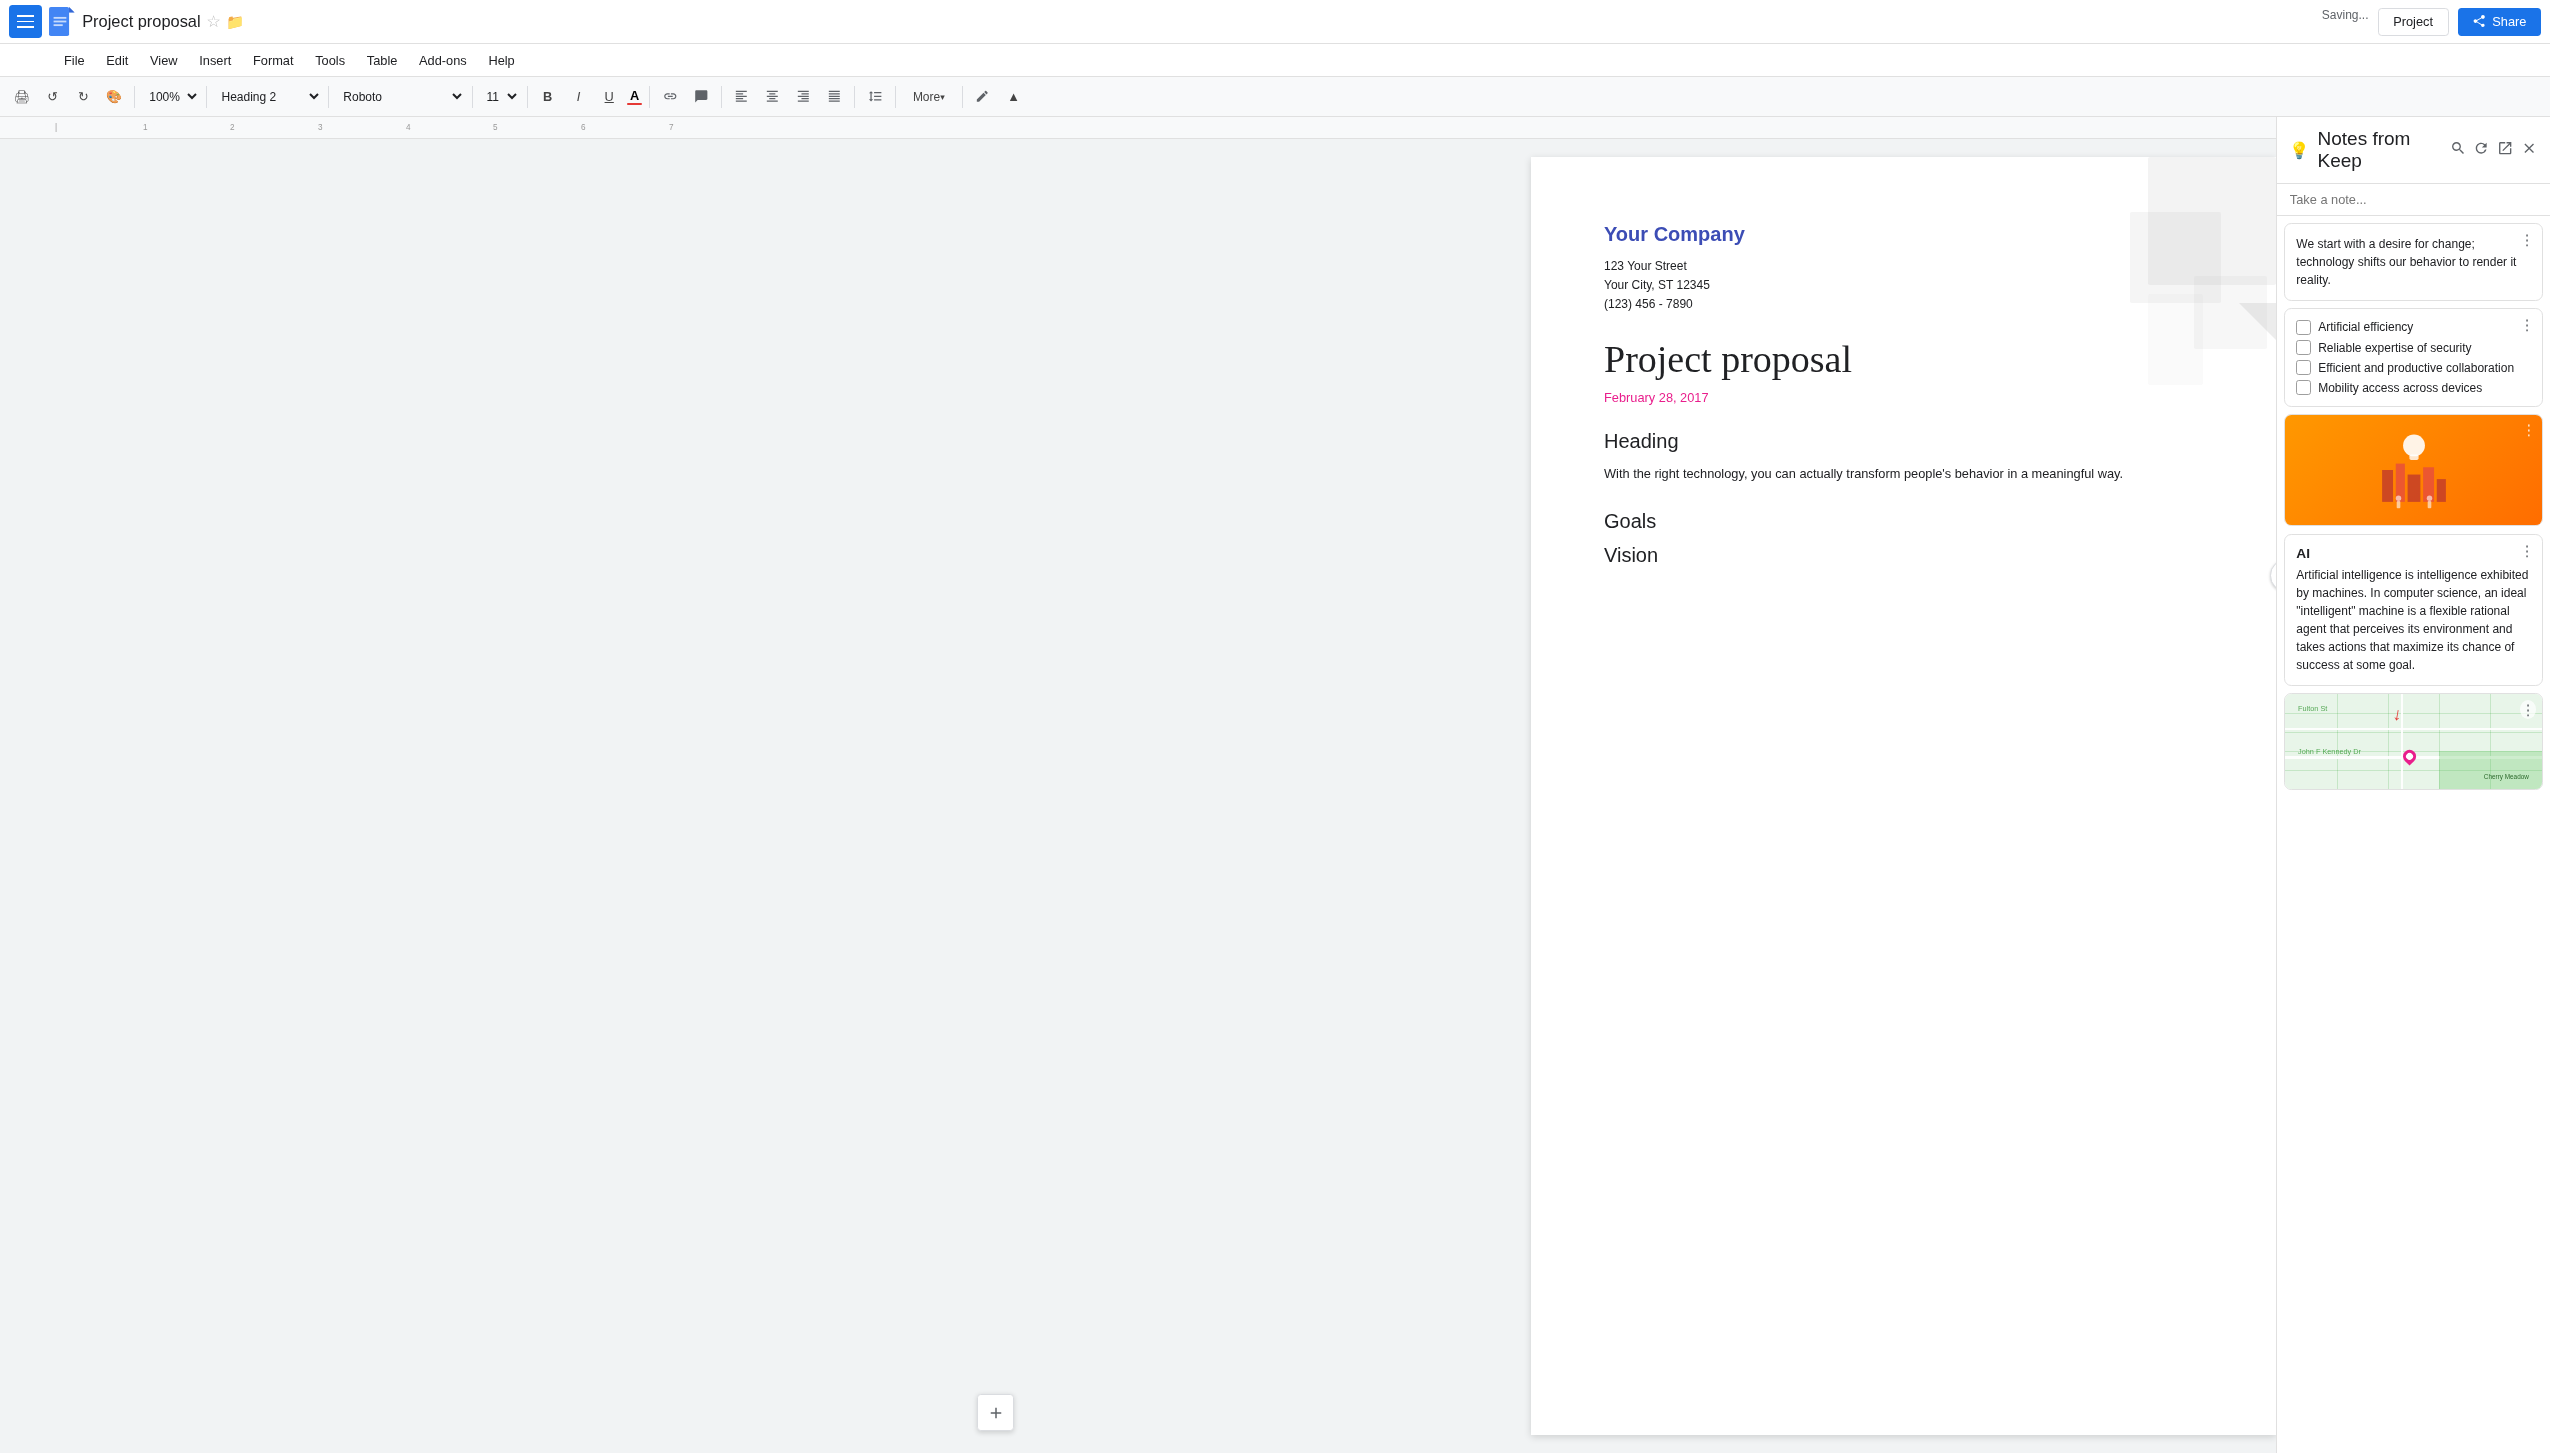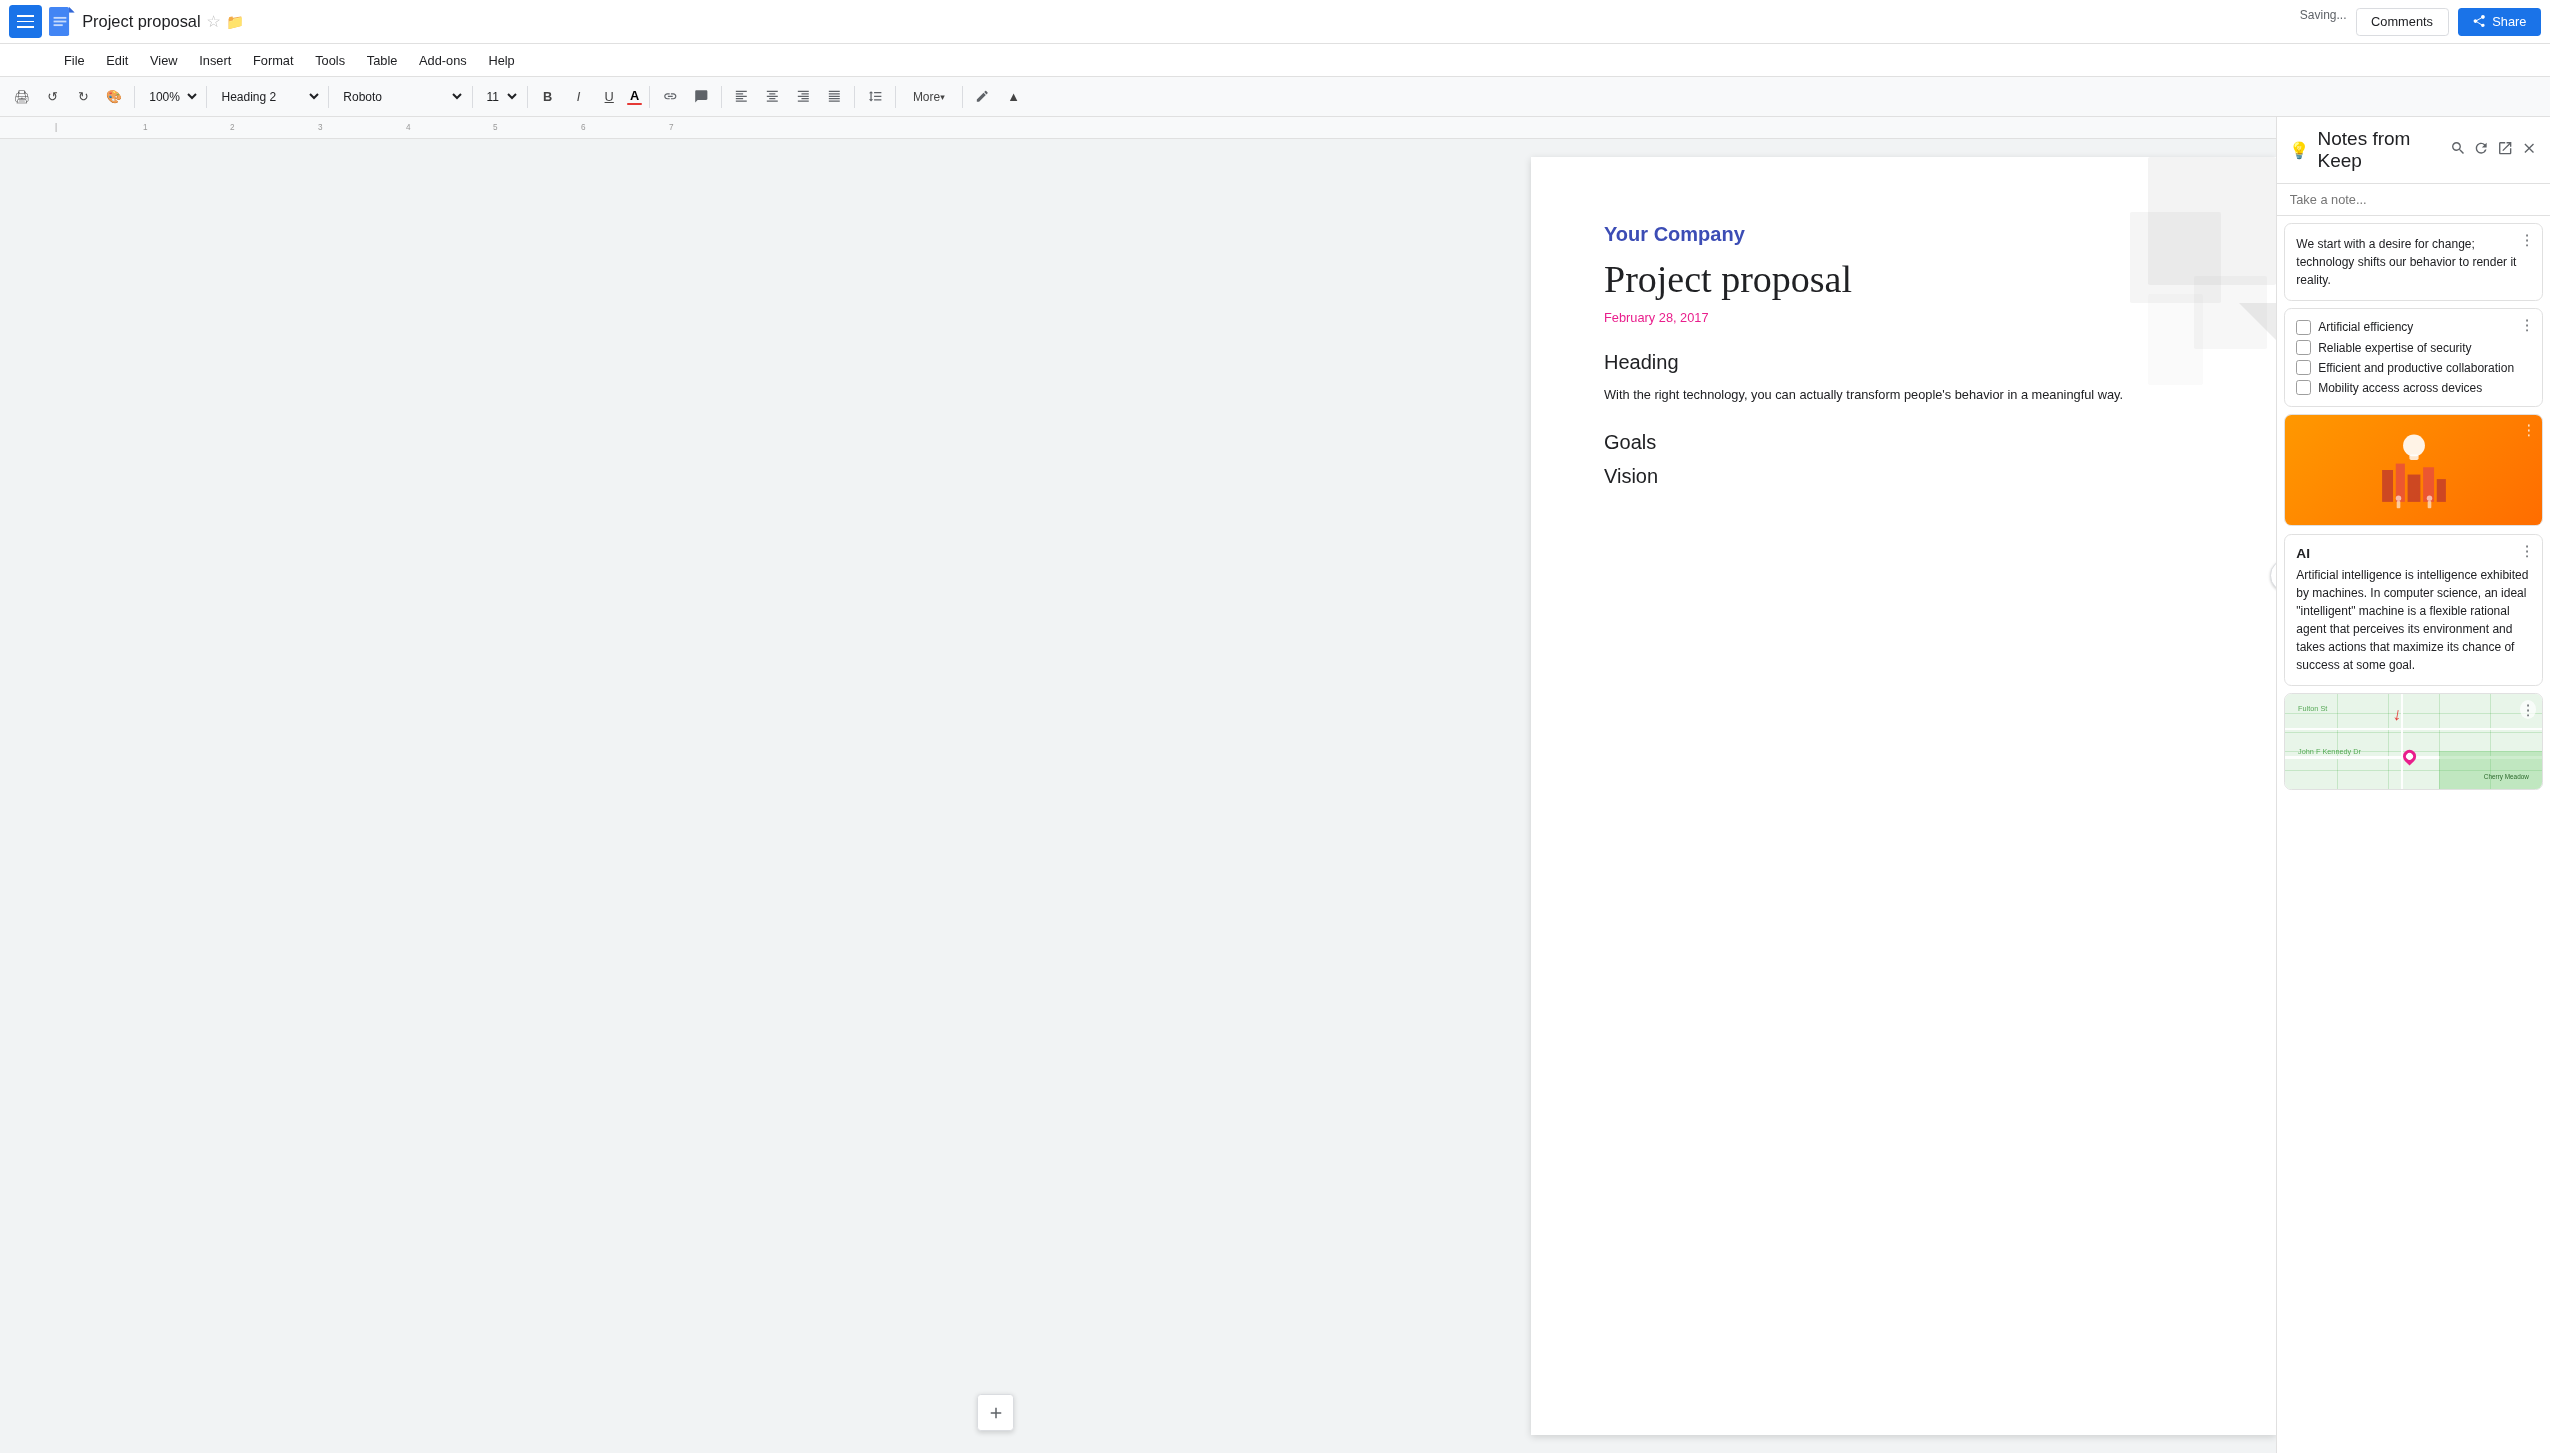--- a/index.html
+++ b/index.html
@@ -325,21 +325,21 @@
   <div id="title-area">
     <div id="doc-title">
       <span style="cursor:text;">Project proposal</span>
       <span id="star-icon">☆</span>
       <span id="folder-icon">📁</span>
     </div>
   </div>
 
   <div id="top-right">
     <span id="saving-status" style="font-size:12px;color:#5f6368;">Saving...</span>
-    <button id="comments-btn">Comments</button>
+    <button id="comments-btn">Project</button>
     <button id="share-btn">
       <svg width="14.6" height="14.6" viewBox="0 0 24 24" fill="white">
           <path d="M18 16.1c-.8 0-1.5.3-2 .8l-7.3-4.2c.1-.3.1-.5.1-.8s0-.5-.1-.8l7.2-4.2c.5.6 1.3.9 2.1.9 1.7 0 3-1.3 3-3s-1.3-3-3-3-3 1.3-3 3c0 .3 0 .5.1.8L7.8 9.7C7.3 9.1 6.5 8.7 5.7 8.7c-1.7 0-3 1.3-3 3s1.3 3 3 3c.8 0 1.6-.4 2.1-1l7.2 4.2c-.1.2-.1.5-.1.7 0 1.6 1.3 2.9 2.9 2.9s2.9-1.3 2.9-2.9-1.2-2.5-2.7-2.5z"></path>
         </svg>
       <span>Share</span>
     </button>
   </div>
 </div>
 
 <div id="menu-bar">
@@ -468,20 +468,25 @@
           <div class="decor-rect" style="width:128px;height:128px;right:0;top:0;background:rgba(190,190,190,0.18);"></div>
           <div class="decor-rect" style="width:91px;height:91px;right:55px;top:55px;background:rgba(190,190,190,0.15);"></div>
           <div class="decor-rect" style="width:73px;height:73px;right:9px;top:119px;background:rgba(190,190,190,0.12);"></div>
           <div class="decor-rect" style="width:55px;height:91px;right:73px;top:137px;background:rgba(210,210,210,0.1);"></div>
 
           <div style="position:absolute;right:0;top:146px;width:0;height:0;border-left:37px solid transparent;border-top:37px solid rgba(180,180,180,0.25);"></div>
         </div>
 
         <div id="company-name">Your Company</div>
 
+        <div id="company-address">
+          <div>123 Your Street</div>
+          <div>Your City, ST 12345</div>
+          <div>(123) 456 - 7890</div>
+        </div>
 
         <h1 id="doc-heading">Project proposal</h1>
 
         <div id="doc-date">February 28, 2017</div>
 
         <div class="section-heading">Heading</div>
         <div class="section-body">With the right technology, you can actually transform people's behavior in a meaningful way.</div>
 
         <div class="section-heading">Goals</div>
 

